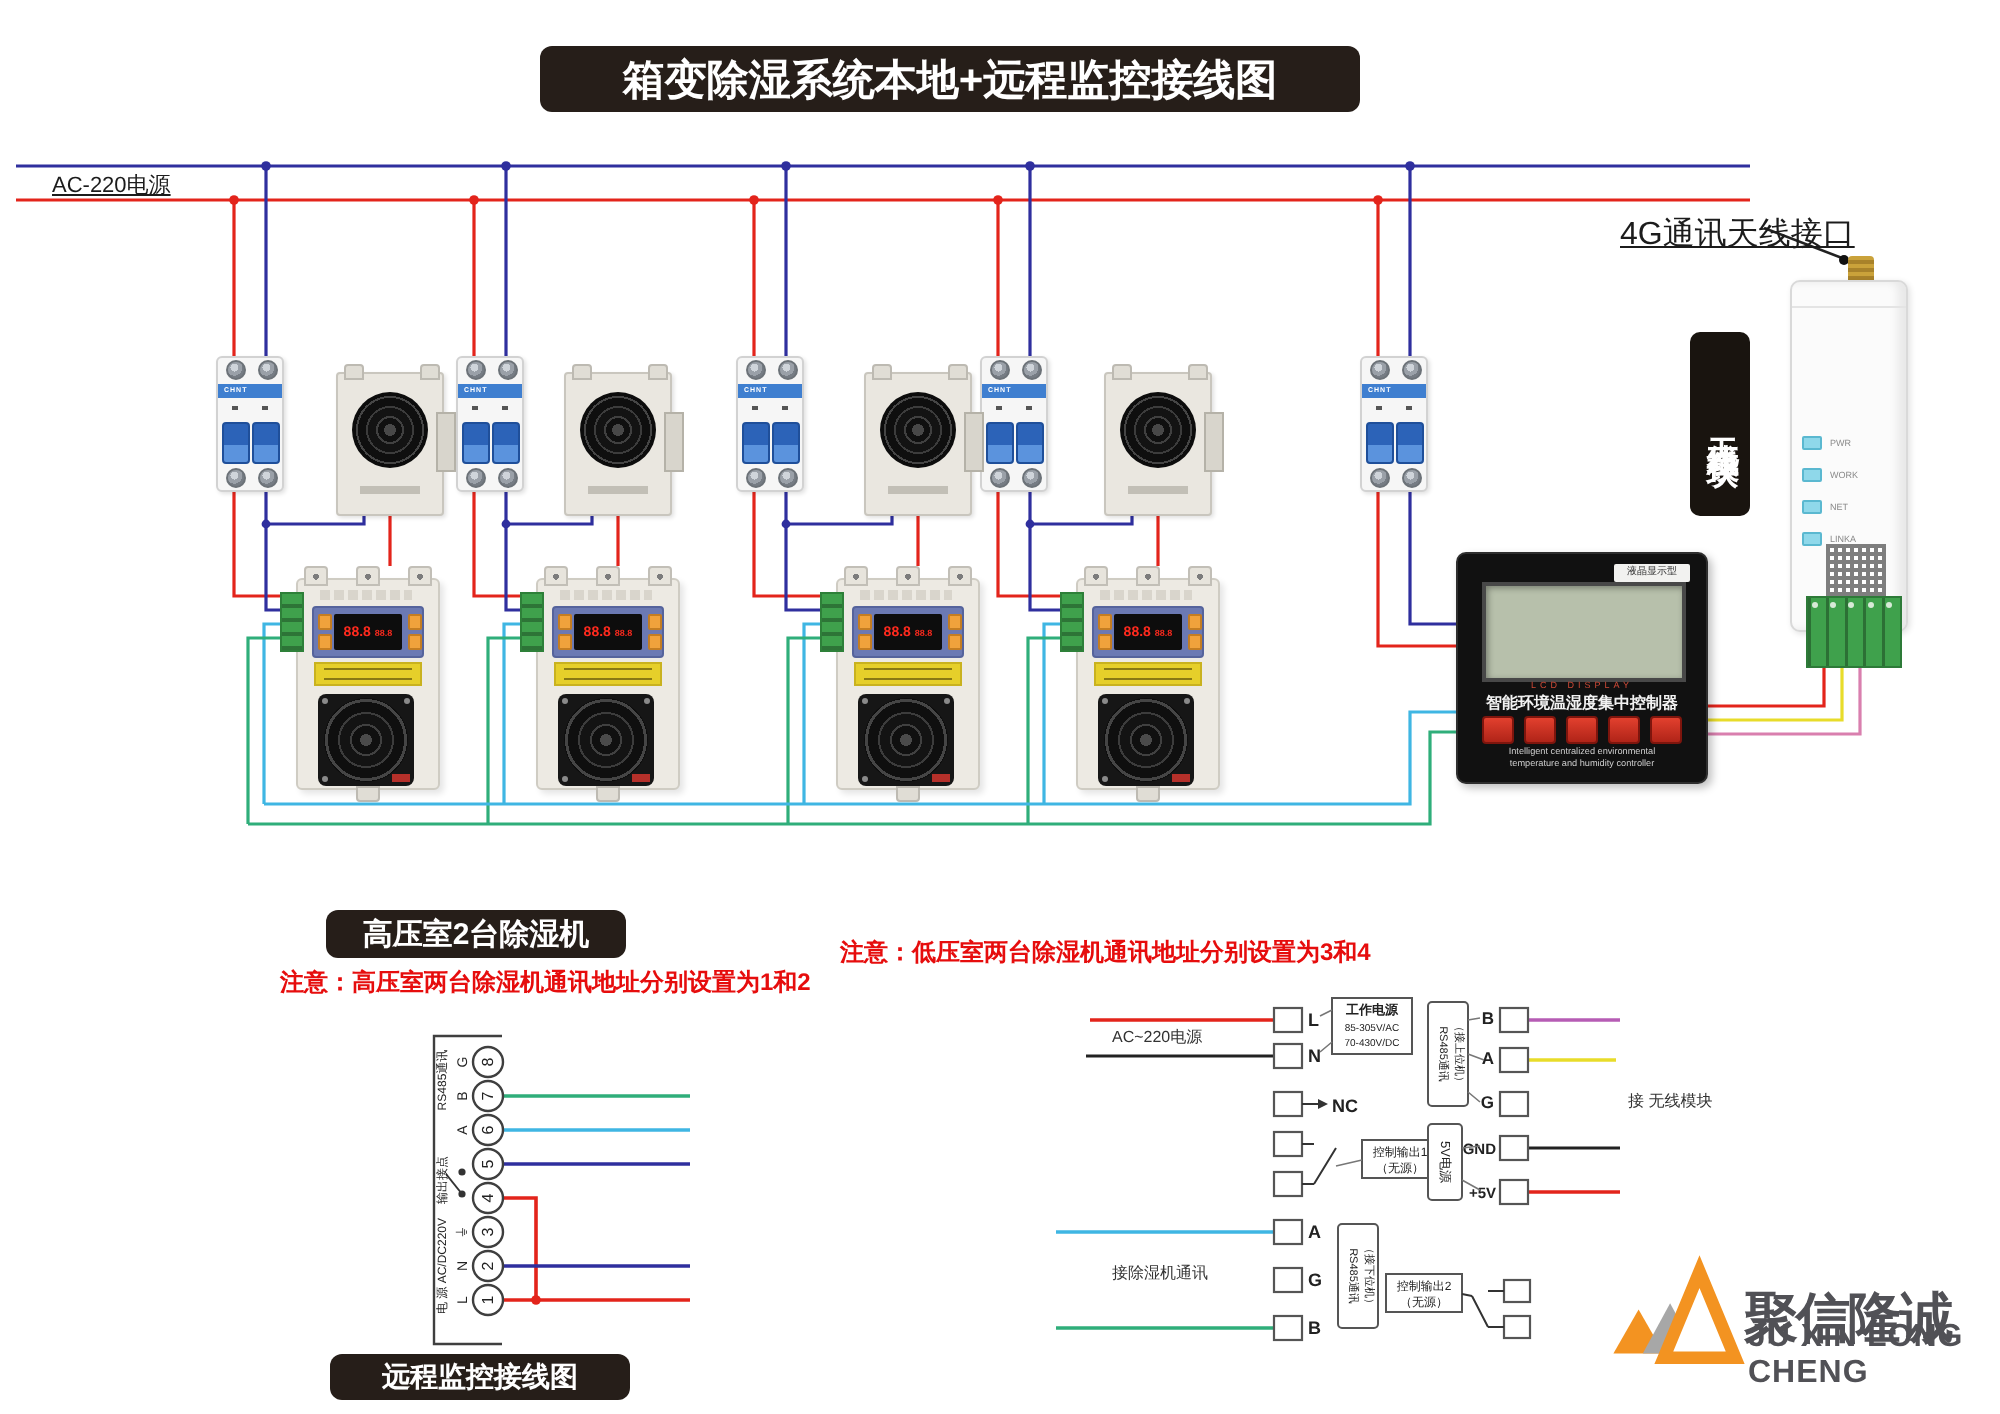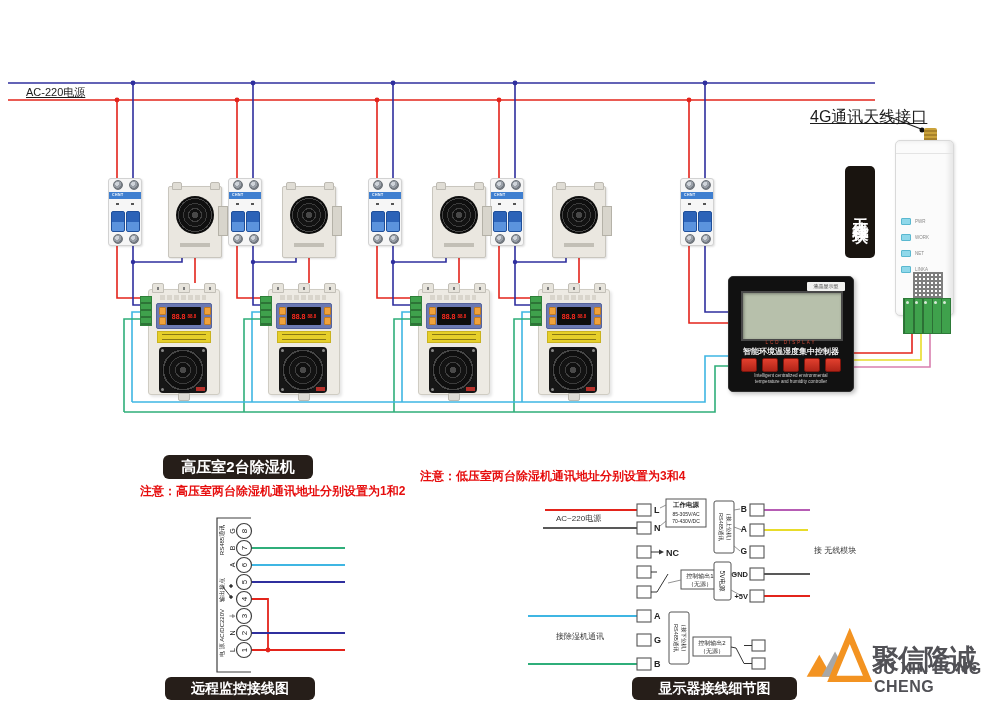--- a/index.html
+++ b/index.html
@@ -330,20 +330,21 @@
       <text x="814" y="553" font-size="8" fill="#333">接 无线模块</text>
     </g>
 
     <g transform="translate(792,618) scale(1.05)">
       <polygon points="14,56 26,35 38,56" fill="#f39321"></polygon>
       <polygon points="28,56 41,32 54,56" fill="#a7a7a7"></polygon>
       <polygon points="38,58 55,17 72,58" fill="#fff" stroke="#f39321" stroke-width="6" stroke-linejoin="miter"></polygon>
     </g>
   </svg>
 
+  <div class="pill" style="left:270px;top:23px;width:410px;height:33px;font-size:21px;">箱变除湿系统本地+远程监控接线图</div>
 
   <div class="plain-label" style="left:26px;top:85px;font-size:11px;">AC-220电源</div>
 
   <div class="dev breaker" style="left:108px;top:178px;">
   <div class="b-body"></div>
   <div class="b-screw" style="left:5px;top:2px;"></div>
   <div class="b-screw" style="left:21px;top:2px;"></div>
   <div class="b-band"><span>CHNT</span></div>
   <div class="b-mark" style="left:8px;top:25px;"></div>
   <div class="b-mark" style="left:23px;top:25px;"></div>
@@ -598,20 +599,19 @@
         <div class="m-screw"></div>
         <div class="m-screw"></div>
         <div class="m-screw"></div>
       </div>
   </div>
   <div class="m-label">无线模块</div>
   <div class="plain-label" style="left:810px;top:107px;font-size:16px;">4G通讯天线接口</div>
 
   <div class="pill" style="left:163px;top:455px;width:150px;height:24px;font-size:15px;">高压室2台除湿机</div>
   <div class="pill" style="left:165px;top:677px;width:150px;height:23px;font-size:14px;">远程监控接线图</div>
-  <div class="pill" style="left:632px;top:677px;width:165px;height:23px;font-size:14px;">显示器接线细节图</div>
 
   <div class="note" style="left:140px;top:483px;">注意：高压室两台除湿机通讯地址分别设置为1和2</div>
   <div class="note" style="left:420px;top:468px;">注意：低压室两台除湿机通讯地址分别设置为3和4</div>
 
   <div class="logo-cn">聚信隆诚</div>
   <div class="logo-en">JU XIN LONG CHENG</div>
 </div>
 
 </body></html>

